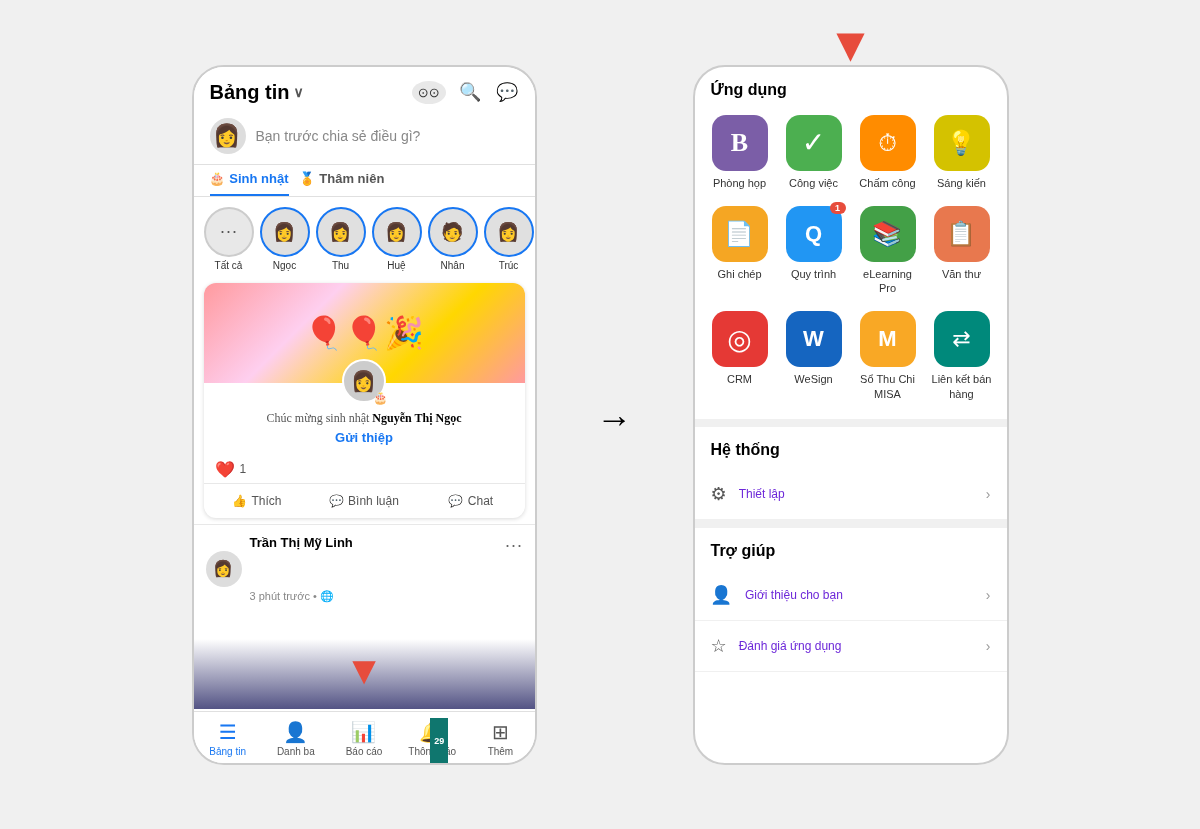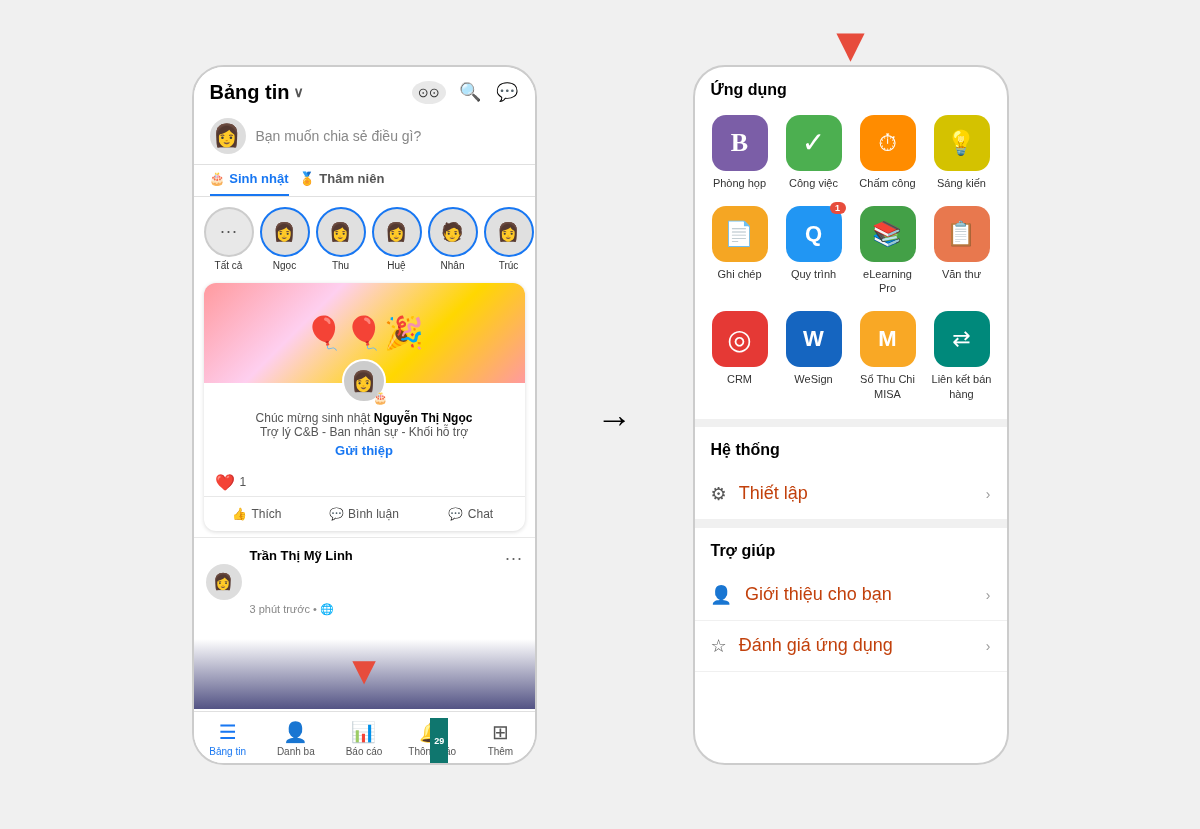--- a/index.html
+++ b/index.html
@@ -183,20 +183,21 @@
       right: -2px;
       font-size: 12px;
     }
     .birthday-info {
       padding: 28px 12px 10px;
       text-align: center;
     }
     .birthday-info p {
       font-size: 12px;
       color: #555;
+      font-family: Liberation Serif, serif;
     }
     .birthday-info strong { color: #000; }
     .birthday-send-btn {
       color: #1877f2;
       font-size: 13px;
       font-weight: 600;
       cursor: pointer;
       margin-top: 4px;
       display: inline-block;
     }
@@ -416,22 +417,22 @@
     .menu-item-left {
       display: flex;
       align-items: center;
       gap: 12px;
     }
     .menu-icon {
       font-size: 18px;
       color: #555;
     }
     .menu-label {
-      font-size: 18px;
-      color: #c2410c;
+      font-size: 12px;
+      color: #6d28d9;
     }
     .menu-chevron { font-size: 14px; color: #999; }
 
     
     .avatar-person {
       width: 100%;
       height: 100%;
       background: #ddd;
       display: flex;
       align-items: center;
@@ -457,21 +458,21 @@
       <span style="font-size:13px;background:#e8e8e8;border-radius:50%;padding:4px 6px;color:#333;">⊙⊙</span>
       <span>🔍</span>
       <span>💬</span>
     </div>
   </div>
 
   <div class="story-input">
     <div class="avatar-sm">
       <div class="avatar-person">👩</div>
     </div>
-    <span class="story-placeholder">Bạn muốn chia sẻ điều gì?</span>
+    <span class="story-placeholder">Bạn trước chia sẻ điều gì?</span>
   </div>
 
   <div class="tabs-row">
     <div class="tab-item">
       <span>🎂 Sinh nhật</span>
     </div>
     <div class="tab-item inactive">
       <span>🏅 Thâm niên</span>
     </div>
   </div>
@@ -511,21 +512,20 @@
       <div class="birthday-avatar-container">
         <div class="birthday-avatar">👩</div>
         <span class="birthday-badge">🎂</span>
       </div>
     </div>
     <div class="birthday-info">
       <p>
         <span>Chúc mừng sinh nhật </span>
         <strong>Nguyễn Thị Ngọc</strong>
       </p>
-      <p>Trợ lý C&amp;B - Ban nhân sự - Khối hỗ trợ</p>
       <span class="birthday-send-btn">Gửi thiệp</span>
     </div>
     <div class="reaction-row">
       <span>❤️</span>
       <span class="reaction-count">1</span>
     </div>
     <div class="action-row">
       <div class="action-btn">
         <span>👍</span>
         <span>Thích</span>

